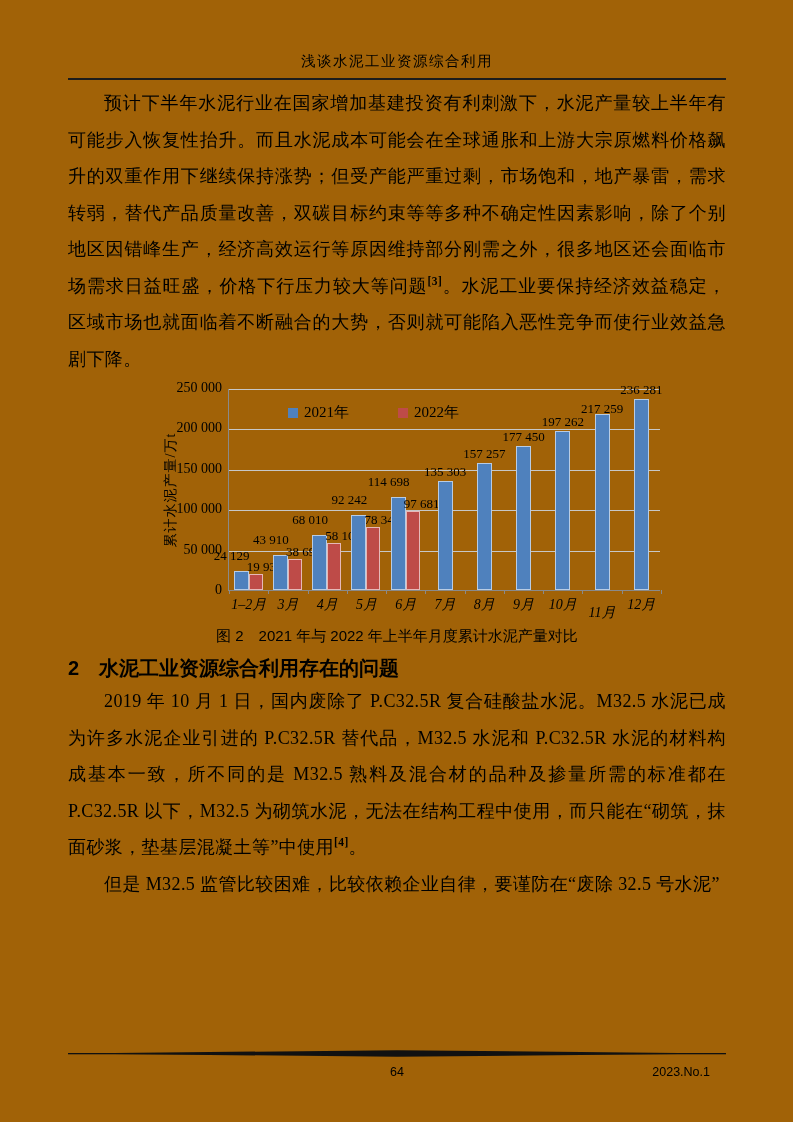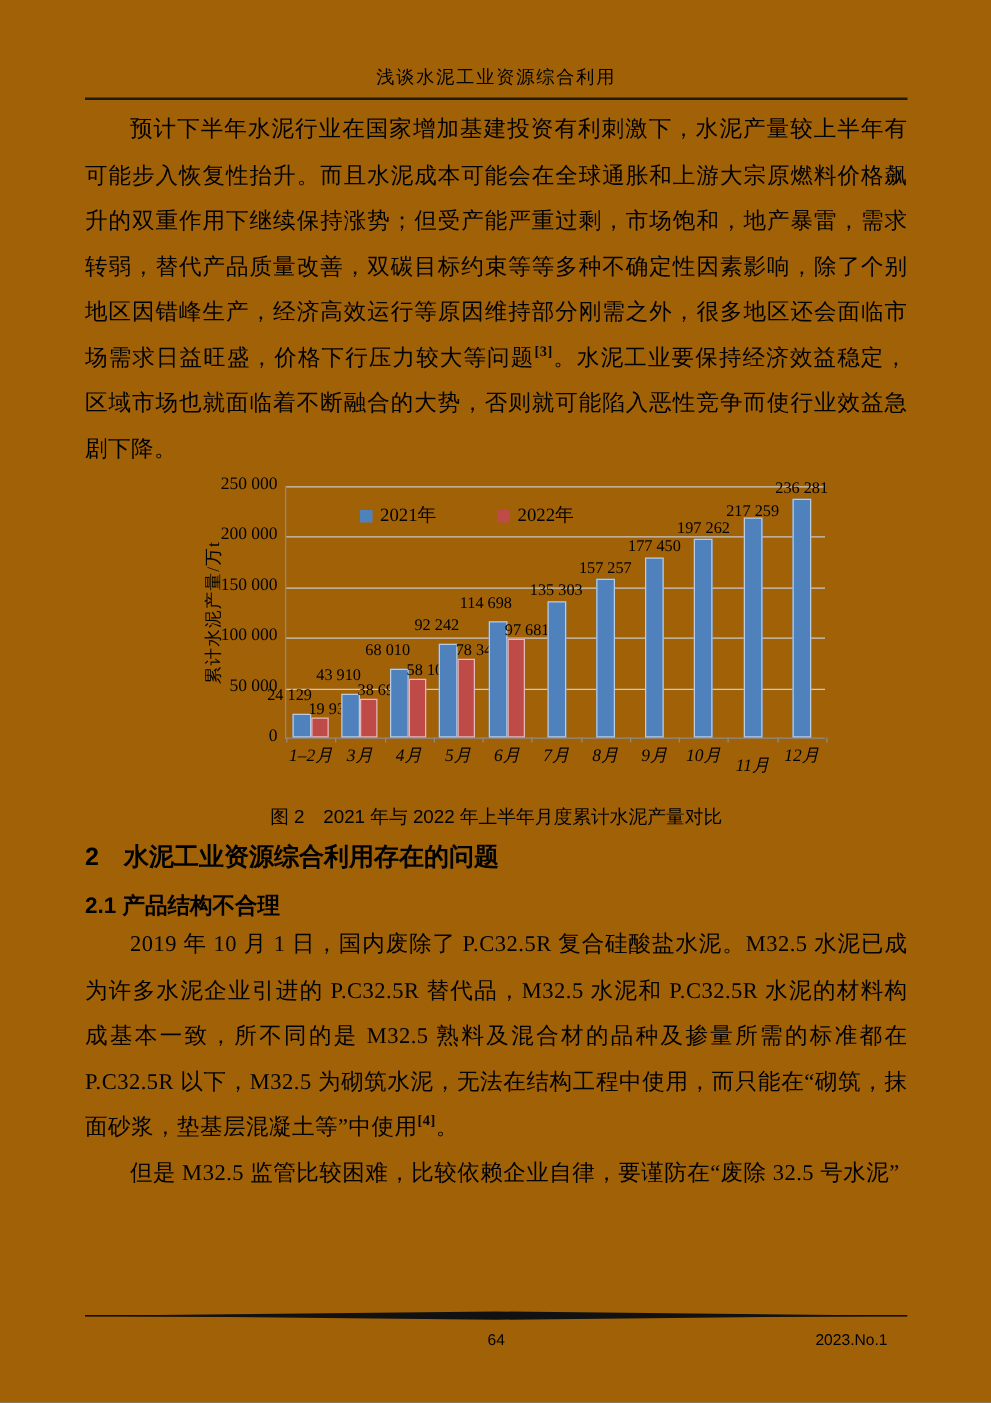--- a/index.html
+++ b/index.html
@@ -38,21 +38,21 @@
             transform:translateX(-50%);font-style:italic; }
   .xtick  { position:absolute; top:100%; width:1px; height:4px; background:#8a8a8a; }
   .ytick  { position:absolute; left:2px; width:60px; text-align:right; font-size:14px; }
   .ylabel { position:absolute; left:-59px; top:100px; width:140px; height:18px;
             text-align:center; font-size:14px; letter-spacing:1px;
             transform:rotate(-90deg); }
   .legend-item { position:absolute; display:flex; align-items:center; gap:6px;
                  font-size:15px; }
   .swatch { width:10px; height:10px; display:inline-block; }
 
-  .caption { margin-top:23px; text-align:center; font-size:15px; line-height:20px;
+  .caption { margin-top:5px; text-align:center; font-size:15px; line-height:20px;
              font-family:"Liberation Sans","DejaVu Sans",sans-serif; }
 
   h2.sec { margin-top:7px; font-size:20px; line-height:30px; font-weight:bold;
            font-family:"Liberation Sans","DejaVu Sans",sans-serif; }
   h3.subsec { margin-top:10px; font-size:18px; line-height:26px; font-weight:bold;
               font-family:"Liberation Sans","DejaVu Sans",sans-serif; }
 
   
   .footer { position:absolute; left:68px; top:1044px; width:658px; }
   .footer-row { position:relative; margin-top:3px; font-size:12.5px;
@@ -148,21 +148,20 @@
         <div class="ytick" style="top: 160.6px;">50 000</div>
         <div class="ytick" style="top: 120.2px;">100 000</div>
         <div class="ytick" style="top: 79.8px;">150 000</div>
         <div class="ytick" style="top: 39.4px;">200 000</div>
         <div class="ytick" style="top: -1px;">250 000</div>
       </div>
 
     <div class="caption">图 2　2021 年与 2022 年上半年月度累计水泥产量对比</div>
 
     <h2 class="sec">2　水泥工业资源综合利用存在的问题</h2>
-    <h3 class="subsec">2.1 产品结构不合理</h3>
 
 
     <p class="body-par"><span>2019 年 10 月 1 日，国内废除了 P.C32.5R 复合硅酸盐水泥。M32.5 水泥已成为许多水泥企业引进的 P.C32.5R 替代品，M32.5 水泥和 P.C32.5R 水泥的材料构成基本一致，所不同的是 M32.5 熟料及混合材的品种及掺量所需的标准都在 P.C32.5R 以下，M32.5 为砌筑水泥，无法在结构工程中使用，而只能在“砌筑，抹面砂浆，垫基层混凝土等”中使用</span><sup>[4]</sup><span>。</span></p>
 
     <p class="body-par">但是 M32.5 监管比较困难，比较依赖企业自律，要谨防在“废除 32.5 号水泥”</p>
   </div>
 
   <div class="footer">
     <svg width="658" height="9">
       <rect x="0" y="4" width="658" height="1.3" fill="#111"></rect>

